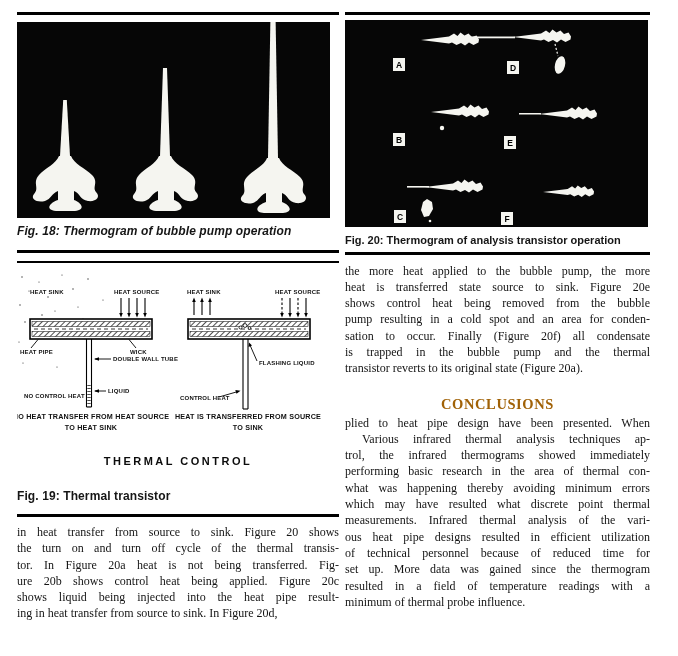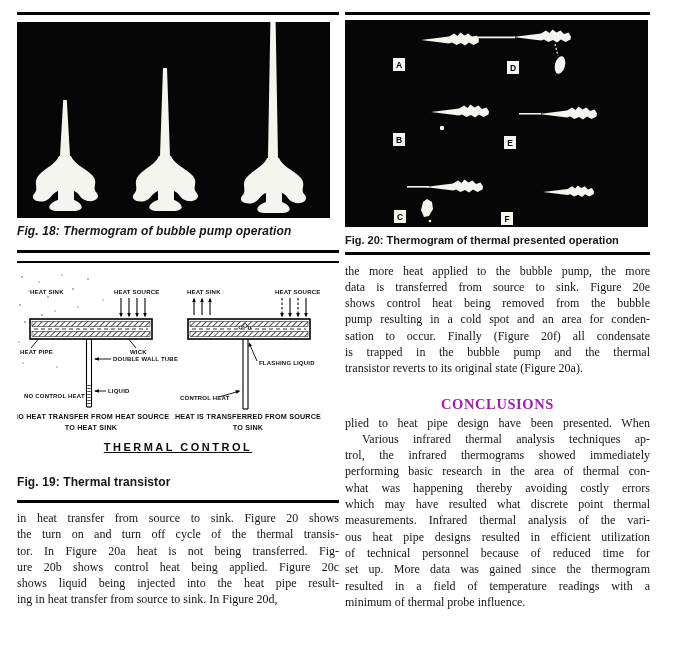--- a/index.html
+++ b/index.html
@@ -28,21 +28,21 @@
   .tline { text-align:justify; text-align-last:justify; -moz-text-align-last:justify; }
   .tline.last { text-align-last:left; -moz-text-align-last:left; }
   .tline.indent { text-indent:17px; }
 
   .thermal-title {
     font-family:"Liberation Sans", sans-serif; font-weight:700;
     font-size:11px; letter-spacing:2.5px; text-align:center; color:#0c0c0c;
   }
   .conc-head {
     font-size:14.5px; font-weight:700; letter-spacing:0.6px;
-    text-align:center; color:#a21caf;
+    text-align:center; color:#a16207;
   }
 
   svg text {
     font-family:"Liberation Sans", sans-serif; font-weight:700; fill:#101010;
   }
   .dlabel   { font-size:6px; letter-spacing:0.2px; }
   .dcaption { font-size:7.2px; letter-spacing:0.2px; }
   .flabel   { font-size:8.5px; fill:#000; }
 </style>
 </head>
@@ -212,21 +212,21 @@
         <polygon points="232,75.5 231.5,80 235,78.5" fill="#000"></polygon>
         <text class="dlabel" x="242" y="98">FLASHING LIQUID</text>
         <line x1="202" y1="130" x2="221" y2="124.5" stroke="#000" stroke-width="0.9"></line>
         <polygon points="223.5,123.8 218.3,123 219.5,126.8" fill="#000"></polygon>
         <text class="dlabel" x="163" y="132.5">CONTROL HEAT</text>
         <text class="dcaption" x="231" y="152" text-anchor="middle">HEAT IS TRANSFERRED FROM SOURCE</text>
         <text class="dcaption" x="231" y="163" text-anchor="middle">TO SINK</text>
       </g>
     </svg>
 
-    <div class="thermal-title" style="margin-top:2px;text-decoration:underline;">THERMAL CONTROL</div>
+    <div class="thermal-title" style="margin-top:16px;">THERMAL CONTROL</div>
 
     <div class="figcap" style="margin-top:22px;">Fig. 19: Thermal transistor</div>
 
     <div class="rule" style="margin-top:11px;"></div>
 
     <div class="body-text" style="margin-top:7px;">
         <div class="tline">in heat transfer from source to sink. Figure 20 shows</div>
         <div class="tline">the turn on and turn off cycle of the thermal transis-</div>
         <div class="tline">tor. In Figure 20a heat is not being transferred. Fig-</div>
         <div class="tline">ure 20b shows control heat being applied. Figure 20c</div>
@@ -293,42 +293,42 @@
           <rect x="159" y="116" width="12" height="13" fill="#f5f5f0"></rect>
           <text class="flabel" x="165" y="126" text-anchor="middle">E</text>
         </g>
         <g>
           <rect x="156" y="192" width="12" height="13" fill="#f5f5f0"></rect>
           <text class="flabel" x="162" y="202" text-anchor="middle">F</text>
         </g>
       </svg>
     </div>
 
-    <div class="figcap tight" style="margin-top:6px;">Fig. 20: Thermogram of thermal presented operation</div>
+    <div class="figcap tight" style="margin-top:6px;">Fig. 20: Thermogram of analysis transistor operation</div>
 
     <div class="rule thin" style="margin-top:5px;"></div>
 
     <div class="body-text" style="margin-top:8px;">
         <div class="tline">the more heat applied to the bubble pump, the more</div>
-        <div class="tline">data is transferred from source to sink. Figure 20e</div>
+        <div class="tline">heat is transferred state source to sink. Figure 20e</div>
         <div class="tline">shows control heat being removed from the bubble</div>
         <div class="tline">pump resulting in a cold spot and an area for conden-</div>
         <div class="tline">sation to occur. Finally (Figure 20f) all condensate</div>
         <div class="tline">is trapped in the bubble pump and the thermal</div>
         <div class="tline last">transistor reverts to its original state (Figure 20a).</div>
       </div>
 
     <div class="conc-head" style="margin-top:19px;">CONCLUSIONS</div>
 
     <div class="body-text" style="margin-top:2px;">
         <div class="tline">plied to heat pipe design have been presented. When</div>
         <div class="tline indent">Various infrared thermal analysis techniques ap-</div>
         <div class="tline">trol, the infrared thermograms showed immediately</div>
         <div class="tline">performing basic research in the area of thermal con-</div>
-        <div class="tline">what was happening thereby avoiding costly errors</div>
+        <div class="tline">what was happening thereby avoiding minimum errors</div>
         <div class="tline">which may have resulted what discrete point thermal</div>
         <div class="tline">measurements. Infrared thermal analysis of the vari-</div>
         <div class="tline">ous heat pipe designs resulted in efficient utilization</div>
         <div class="tline">of technical personnel because of reduced time for</div>
         <div class="tline">set up. More data was gained since the thermogram</div>
         <div class="tline">resulted in a field of temperature readings with a</div>
         <div class="tline last">minimum of thermal probe influence.</div>
       </div>
   </div>
 

